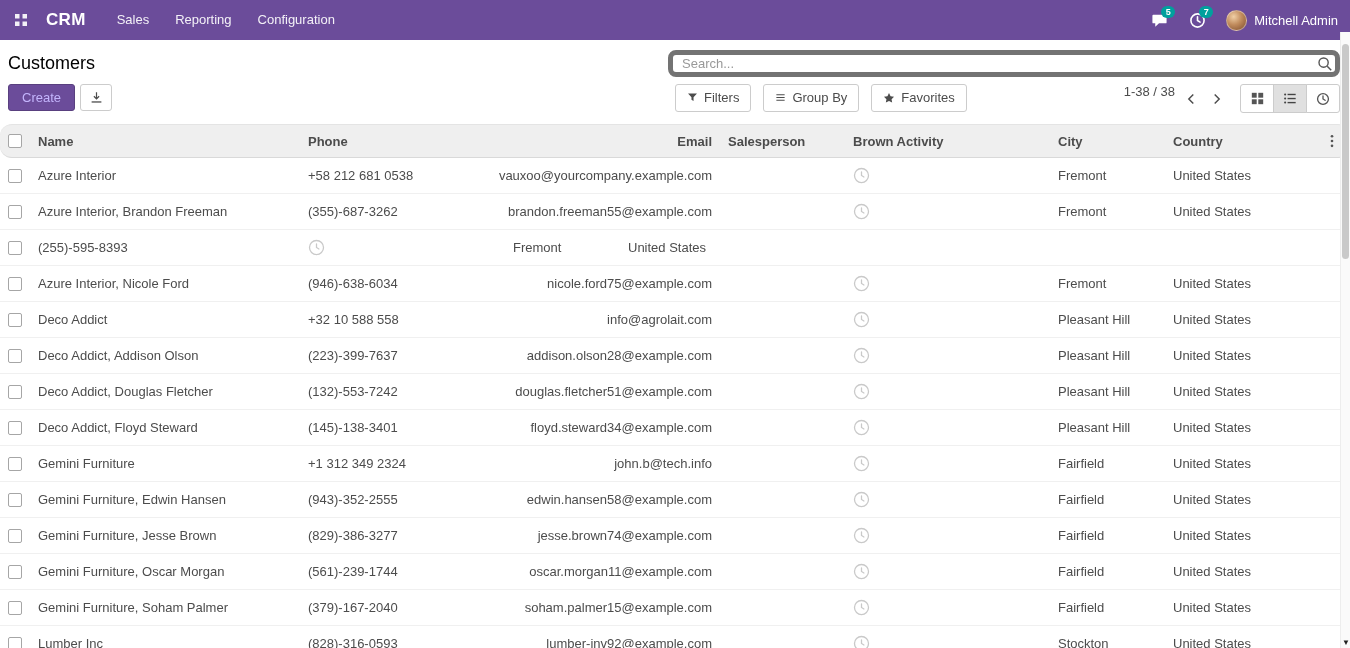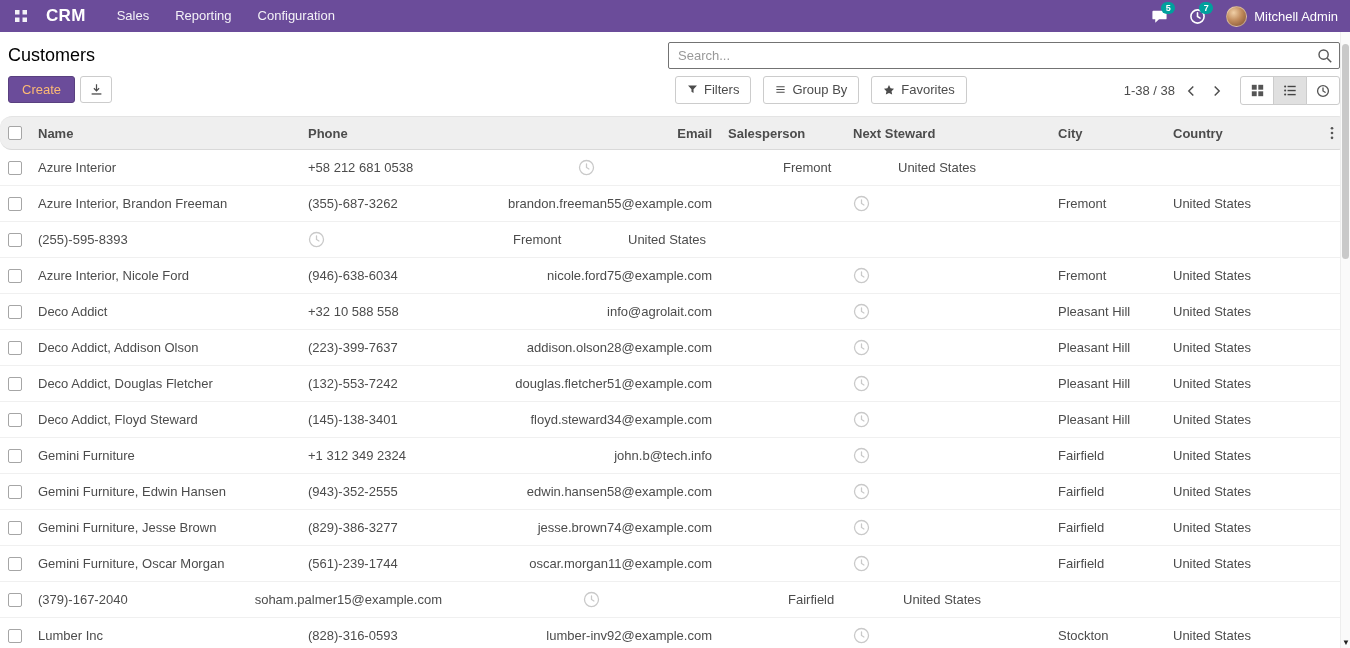--- a/index.html
+++ b/index.html
@@ -5,46 +5,46 @@
   * { box-sizing: border-box; }
   html,body { margin:0; padding:0; }
   body {
     width:1350px; height:648px; overflow:hidden; position:relative;
     font-family:"Liberation Sans", sans-serif; font-size:13px;
     color:#4c4c4c; background:#fff;
   }
   :root { --brand:#6b4c9a; --brand-dark:#59407f; --badge:#00a09d; }
 
   
-  .topbar { height:32px; background:var(--brand); display:flex; align-items:center; padding:0 6px; color:#fff; }
+  .topbar { height:40px; background:var(--brand); display:flex; align-items:center; padding:0 6px; color:#fff; }
   .apps-btn { width:30px; height:32px; display:flex; align-items:center; justify-content:center; cursor:pointer; }
   .brand { font-size:17px; font-weight:bold; margin:0 18px 0 10px; letter-spacing:.3px; cursor:pointer; }
   .menu-item { padding:12px 13px; line-height:32px; font-size:13px; color:rgba(255,255,255,.92); cursor:pointer; }
   .spacer { flex:1; }
   .systray-icon { position:relative; width:38px; height:32px; display:flex; align-items:center; justify-content:center; cursor:pointer; }
   .badge { position:absolute; top:2px; right:3px; background:var(--badge); color:#fff; font-size:9px; font-weight:bold; border-radius:8px; padding:1.5px 4.5px; line-height:1; }
   .user { display:flex; align-items:center; gap:7px; padding:0 6px 0 10px; cursor:pointer; }
   .avatar { width:21px; height:21px; border-radius:50%; flex:none;
     background:radial-gradient(circle at 35% 30%, #f0cfa6 0%, #c08b5c 45%, #7a4a2b 100%); border:1px solid rgba(255,255,255,.4); }
 
   
   .cp-top { display:flex; justify-content:space-between; align-items:flex-start; padding:10px 8px 0 8px; }
   .breadcrumb { font-size:18px; color:#000000; padding-top:3px; }
   .search-box { position:relative; width:672px; margin-right:2px; }
-  .search-input { width:100%; height:27px; border:1px solid #737373; border-radius:2px; padding:0 30px 0 9px; font:inherit; color:#4c4c4c; outline:none; }
+  .search-input { width:100%; height:27px; border:5px solid #737373; border-radius:8px; padding:0 30px 0 9px; font:inherit; color:#4c4c4c; outline:none; }
   .search-input::placeholder { color:#999; }
   .search-icon { position:absolute; right:7px; top:6px; cursor:pointer; line-height:0; }
 
   .cp-bottom { position:relative; height:40px; margin-top:7px; }
   .left-buttons { position:absolute; left:8px; top:0; display:flex; gap:5px; }
-  .btn-create { background:var(--brand); border:1px solid var(--brand-dark); color:#fdba74; padding:5px 13px; border-radius:3px; font:inherit; cursor:pointer; }
+  .btn-create { background:var(--brand); border:1px solid var(--brand-dark); color:#c4b5fd; padding:5px 13px; border-radius:3px; font:inherit; cursor:pointer; }
   .btn-export { background:#fff; border:1px solid #ccc; border-radius:3px; width:32px; display:flex; align-items:center; justify-content:center; cursor:pointer; }
   .filter-buttons { position:absolute; left:675px; top:0; display:flex; gap:12px; }
   .btn-light { background:#fff; border:1px solid #ccc; border-radius:3px; padding:5px 11px; font:inherit; color:#4c4c4c; display:flex; align-items:center; gap:6px; cursor:pointer; line-height:1.2;justify-content:flex-end; }
-  .right-controls { position:absolute; right:10px; top:0; display:flex; align-items:center; height:29px; }
+  .right-controls { position:absolute; right:10px; top:0; display:flex; align-items:flex-start; height:29px; }
   .pager-text { margin-right:4px; color:#4c4c4c; }
   .pager-btn { border:none; background:none; width:25px; height:29px; cursor:pointer; display:flex; align-items:center; justify-content:center; padding:0; }
   .view-switcher { display:flex; margin-left:12px; }
   .vs-btn { width:34px; height:29px; border:1px solid #ccc; background:#fff; display:flex; align-items:center; justify-content:center; cursor:pointer; margin-left:-1px; padding:0; }
   .vs-btn:first-child { border-radius:3px 0 0 3px; }
   .vs-btn:last-child { border-radius:0 3px 3px 0; }
   .vs-btn.active { background:#e0e0e0; }
 
   
   .table { width:100%; }
@@ -216,40 +216,41 @@
 
 <div class="table">
   <div class="tr thead">
     <div class="td col-cb">
         <input type="checkbox" style="">
       </div>
     <div class="td col-name">Name</div>
     <div class="td col-phone">Phone</div>
     <div class="td col-email">Email</div>
     <div class="td col-sales">Salesperson</div>
-    <div class="td col-activity">Next Steward</div>
+    <div class="td col-activity">Brown Activity</div>
     <div class="td col-city">City</div>
     <div class="td col-country">Country</div>
     <div class="td col-extra">
       <span style="line-height:0;cursor:pointer;">
         <svg width="4" height="14" viewBox="0 0 4 16">
             <circle cx="2" cy="2.5" r="1.5" fill="#555"></circle>
             <circle cx="2" cy="8" r="1.5" fill="#555"></circle>
             <circle cx="2" cy="13.5" r="1.5" fill="#555"></circle>
           </svg>
       </span>
     </div>
   </div>
   <div>
       <div class="tr">
     <div class="td col-cb">
           <input type="checkbox" style="">
         </div>
     <div class="td col-name">Azure Interior</div>
     <div class="td col-phone">+58 212 681 0538</div>
+    <div class="td col-email">vauxoo@yourcompany.example.com</div>
     <div class="td col-sales"></div>
     <div class="td col-activity">
       <span class="clock">
         <svg width="17" height="17" viewBox="0 0 16 16">
               <circle cx="8" cy="8" r="6.6" fill="none" stroke="#c9c9c9" stroke-width="1.2"></circle>
               <path d="M8 4.6V8l2.3 1.4" stroke="#c9c9c9" stroke-width="1.2" fill="none" stroke-linecap="round"></path>
             </svg>
       </span>
     </div>
     <div class="td col-city">Fremont</div>
@@ -471,20 +472,21 @@
       </span>
     </div>
     <div class="td col-city">Fairfield</div>
     <div class="td col-country">United States</div>
     <div class="td col-extra"></div>
   </div>
       <div class="tr">
     <div class="td col-cb">
           <input type="checkbox" style="">
         </div>
+    <div class="td col-name">Gemini Furniture, Soham Palmer</div>
     <div class="td col-phone">(379)-167-2040</div>
     <div class="td col-email">soham.palmer15@example.com</div>
     <div class="td col-sales"></div>
     <div class="td col-activity">
       <span class="clock">
         <svg width="17" height="17" viewBox="0 0 16 16">
               <circle cx="8" cy="8" r="6.6" fill="none" stroke="#c9c9c9" stroke-width="1.2"></circle>
               <path d="M8 4.6V8l2.3 1.4" stroke="#c9c9c9" stroke-width="1.2" fill="none" stroke-linecap="round"></path>
             </svg>
       </span>

